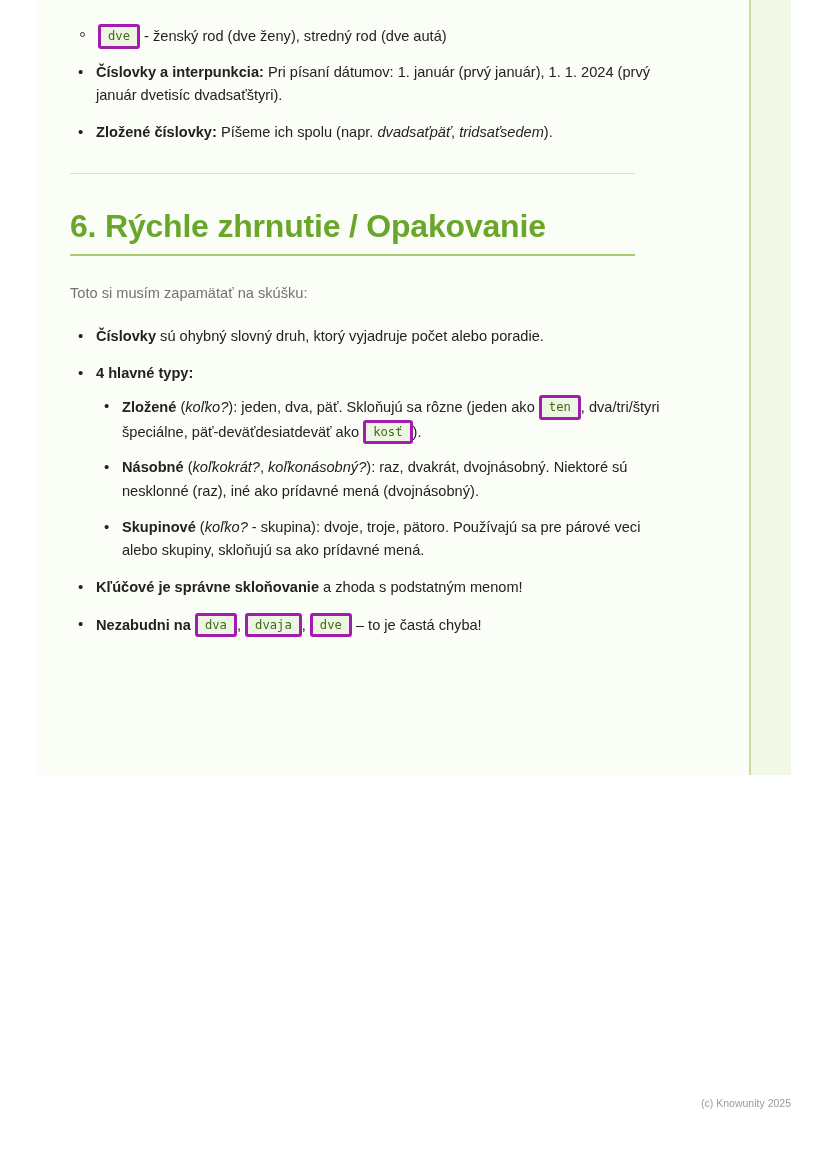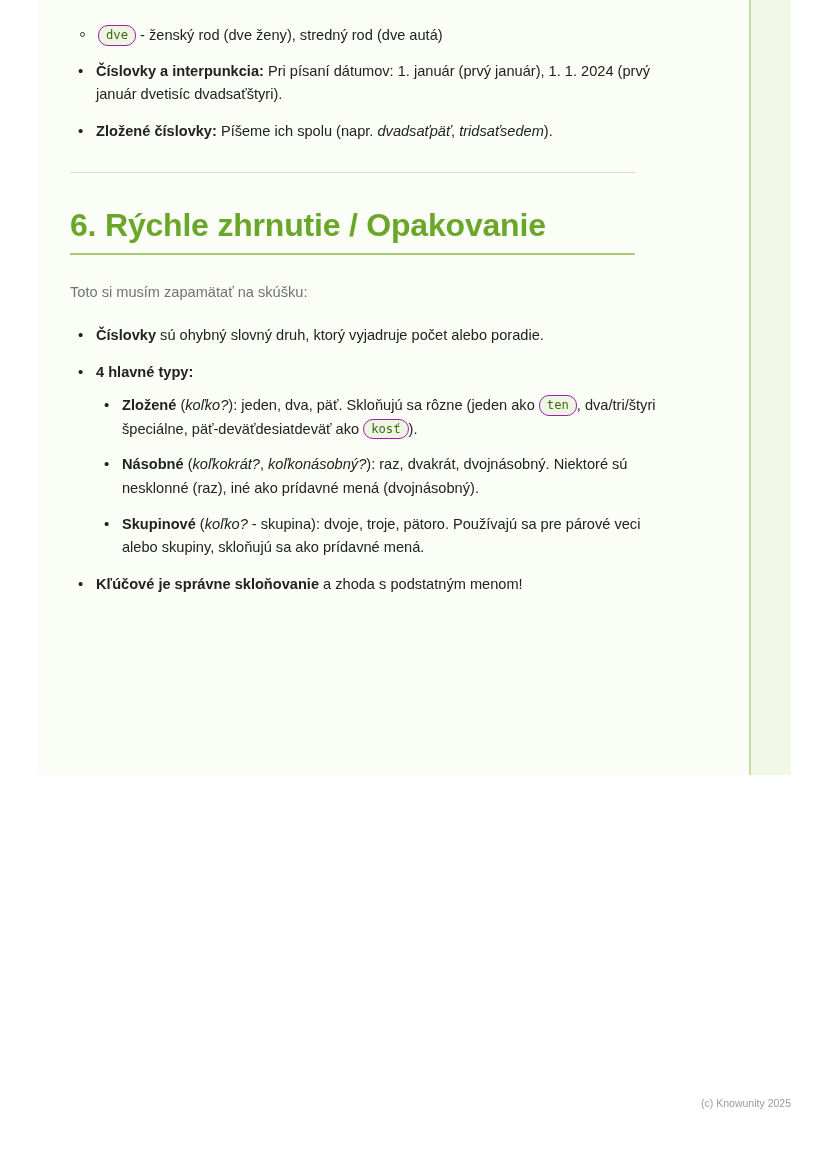--- a/index.html
+++ b/index.html
@@ -112,22 +112,22 @@
   }
   i, em, .i {
     font-style: italic;
   }
 
   code, .code {
     display: inline-block;
     font-family: "DejaVu Sans Mono", monospace;
     font-size: 12.2px;
     background: #eef5e2;
-    border: 1px solid #a21caf;
-    border-radius: 10px;
+    border: 3px solid #a21caf;
+    border-radius: 3px;
     padding: 2px 7px;
     color: #3e6b17;
     line-height: 1.2;
     vertical-align: 1px;
   }
 
   hr.rule {
     border: none;
     border-top: 1px solid #dcdcdc;
     margin: 28px 0 34px 0;
@@ -208,18 +208,21 @@
             <span><b>Násobné</b><span> (</span><i>koľkokrát?</i><span>, </span><i>koľkonásobný?</i><span>): raz, dvakrát, dvojnásobný. Niektoré sú nesklonné (raz), iné ako prídavné mená (dvojnásobný).</span></span>
           </li>
           <li>
             <span><b>Skupinové</b><span> (</span><i>koľko?</i><span> - skupina): dvoje, troje, pätoro. Používajú sa pre párové veci alebo skupiny, skloňujú sa ako prídavné mená.</span></span>
           </li>
         </ul>
       </li>
       <li>
         <span><b>Kľúčové je správne skloňovanie</b><span> a zhoda s podstatným menom!</span></span>
       </li>
+      <li>
+        <span><b>Nezabudni na</b><span> </span><code>dva</code><span>, </span><code>dvaja</code><span>, </span><code>dve</code><span> – to je častá chyba!</span></span>
+      </li>
     </ul>
 
   </div>
 </div>
 
 <div class="footer">(c) Knowunity 2025</div>
 
 </body></html>

